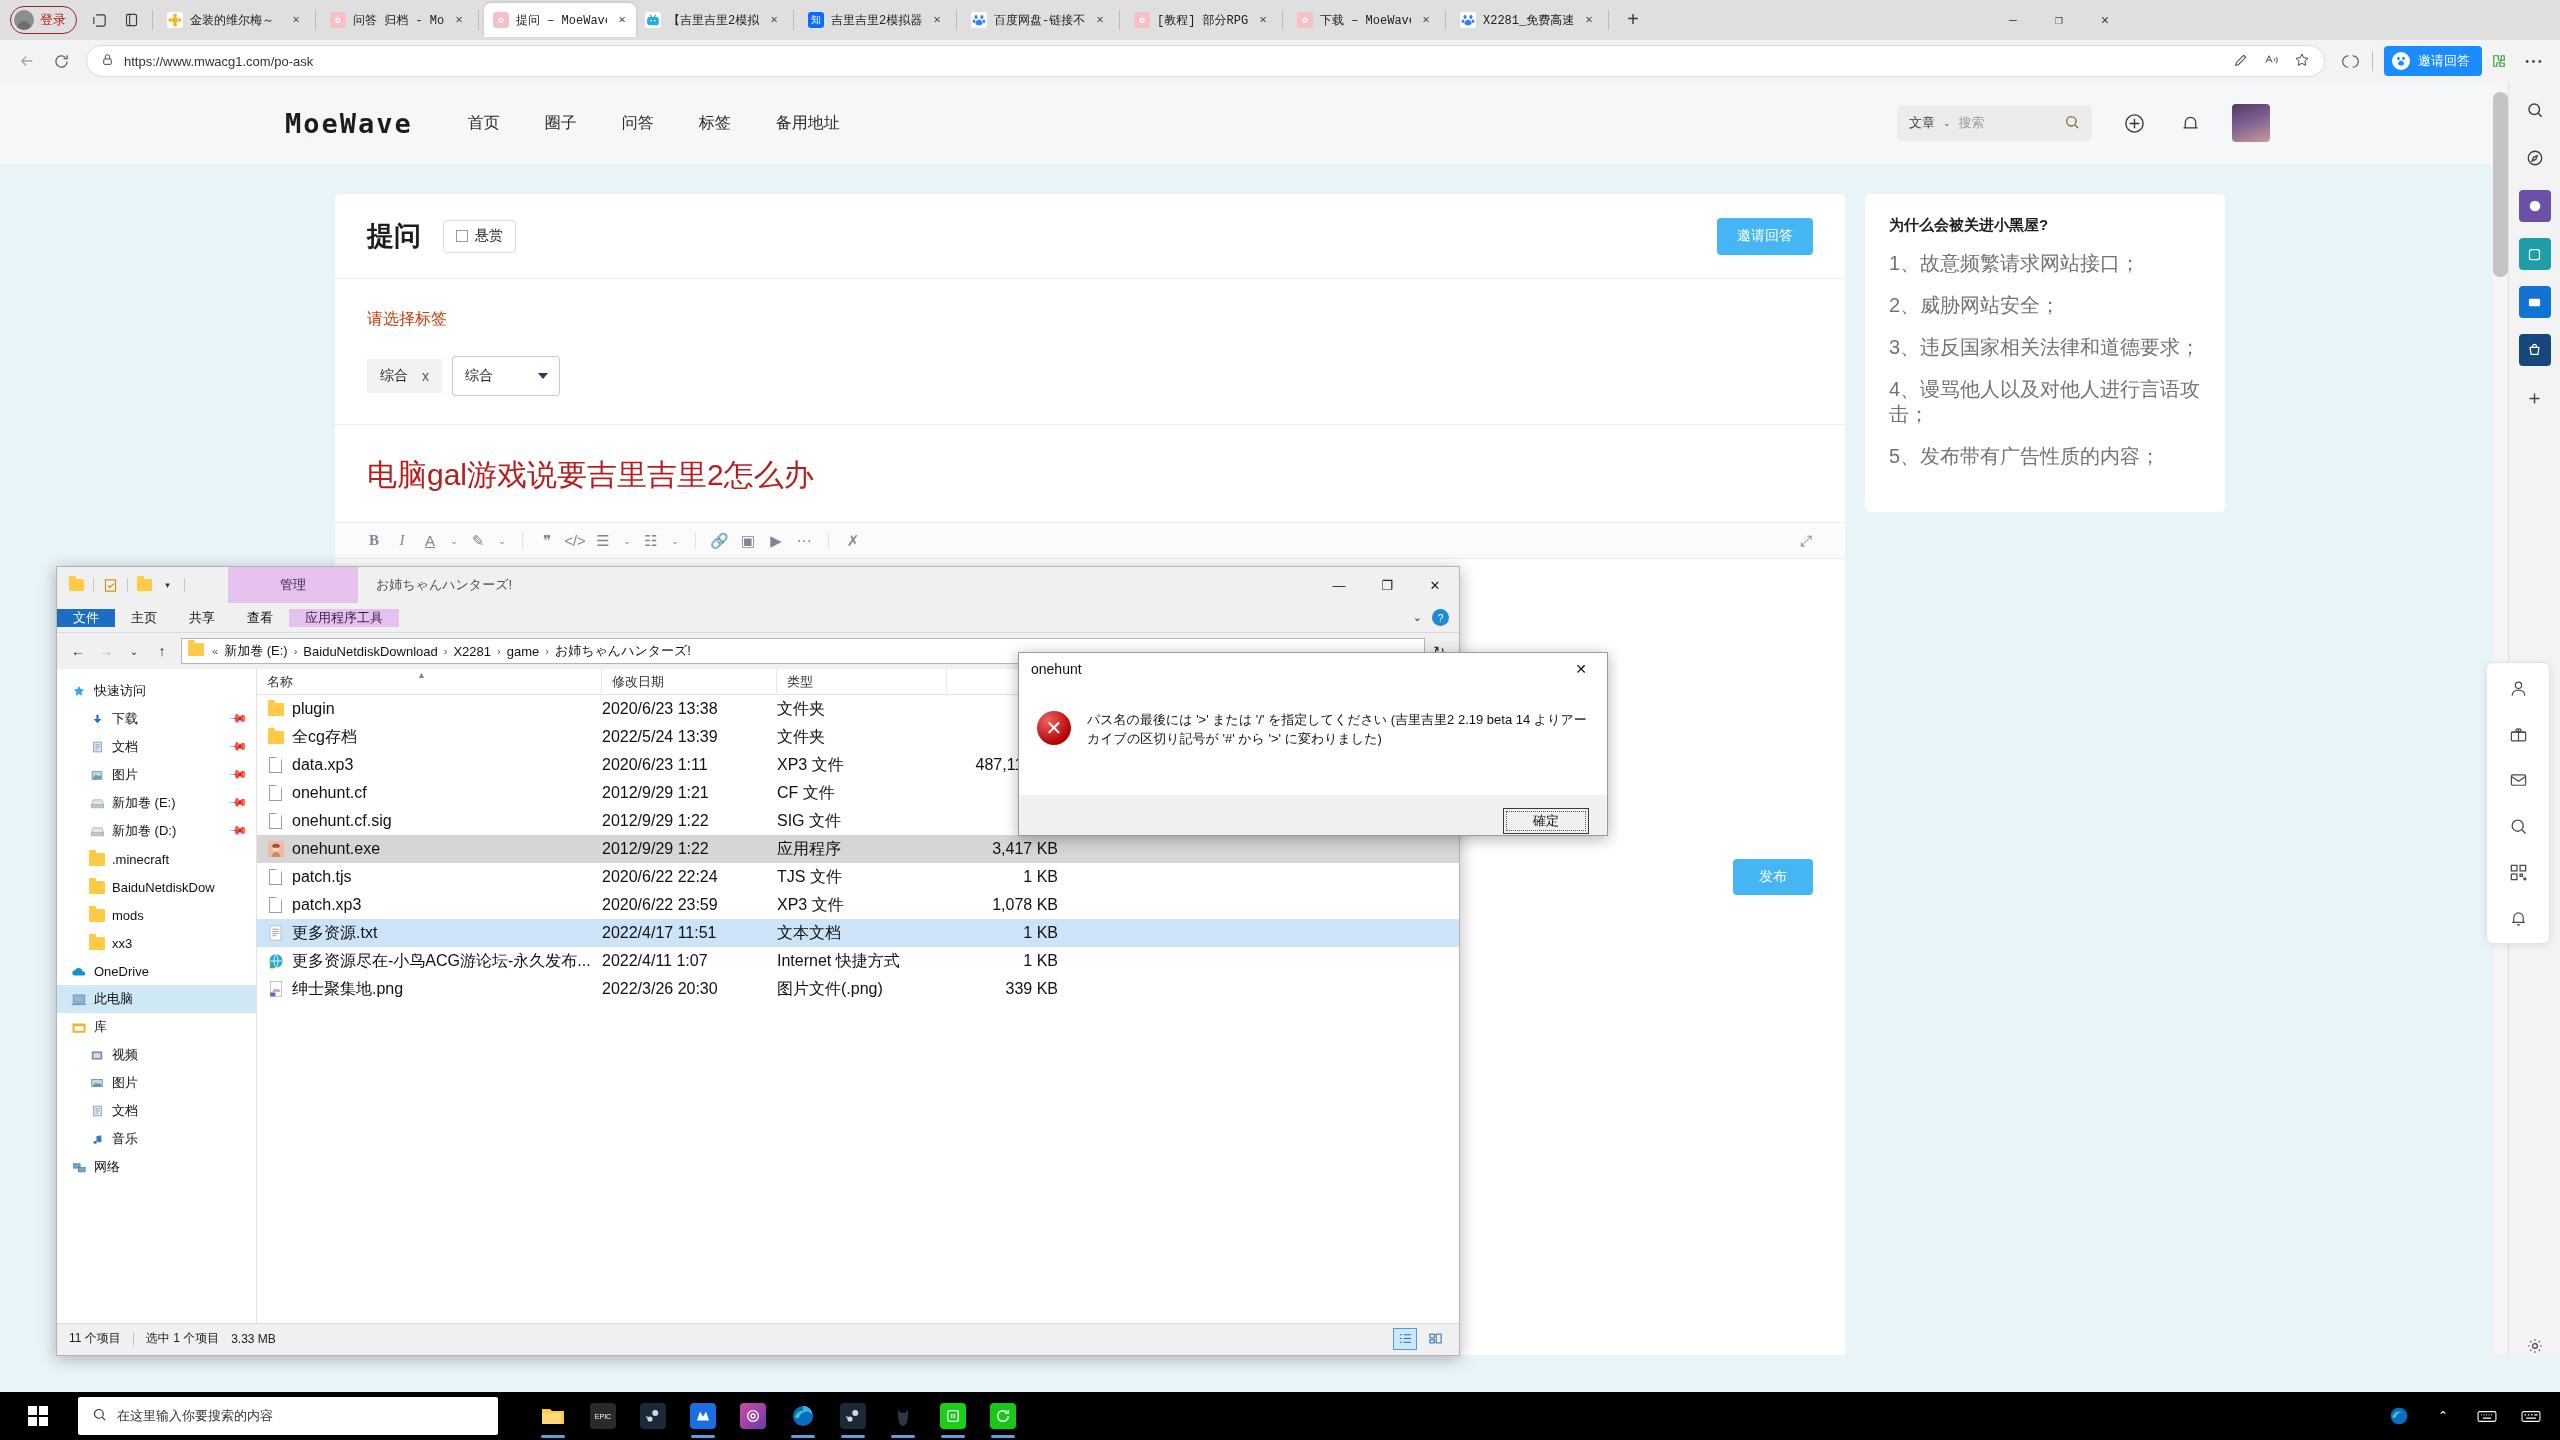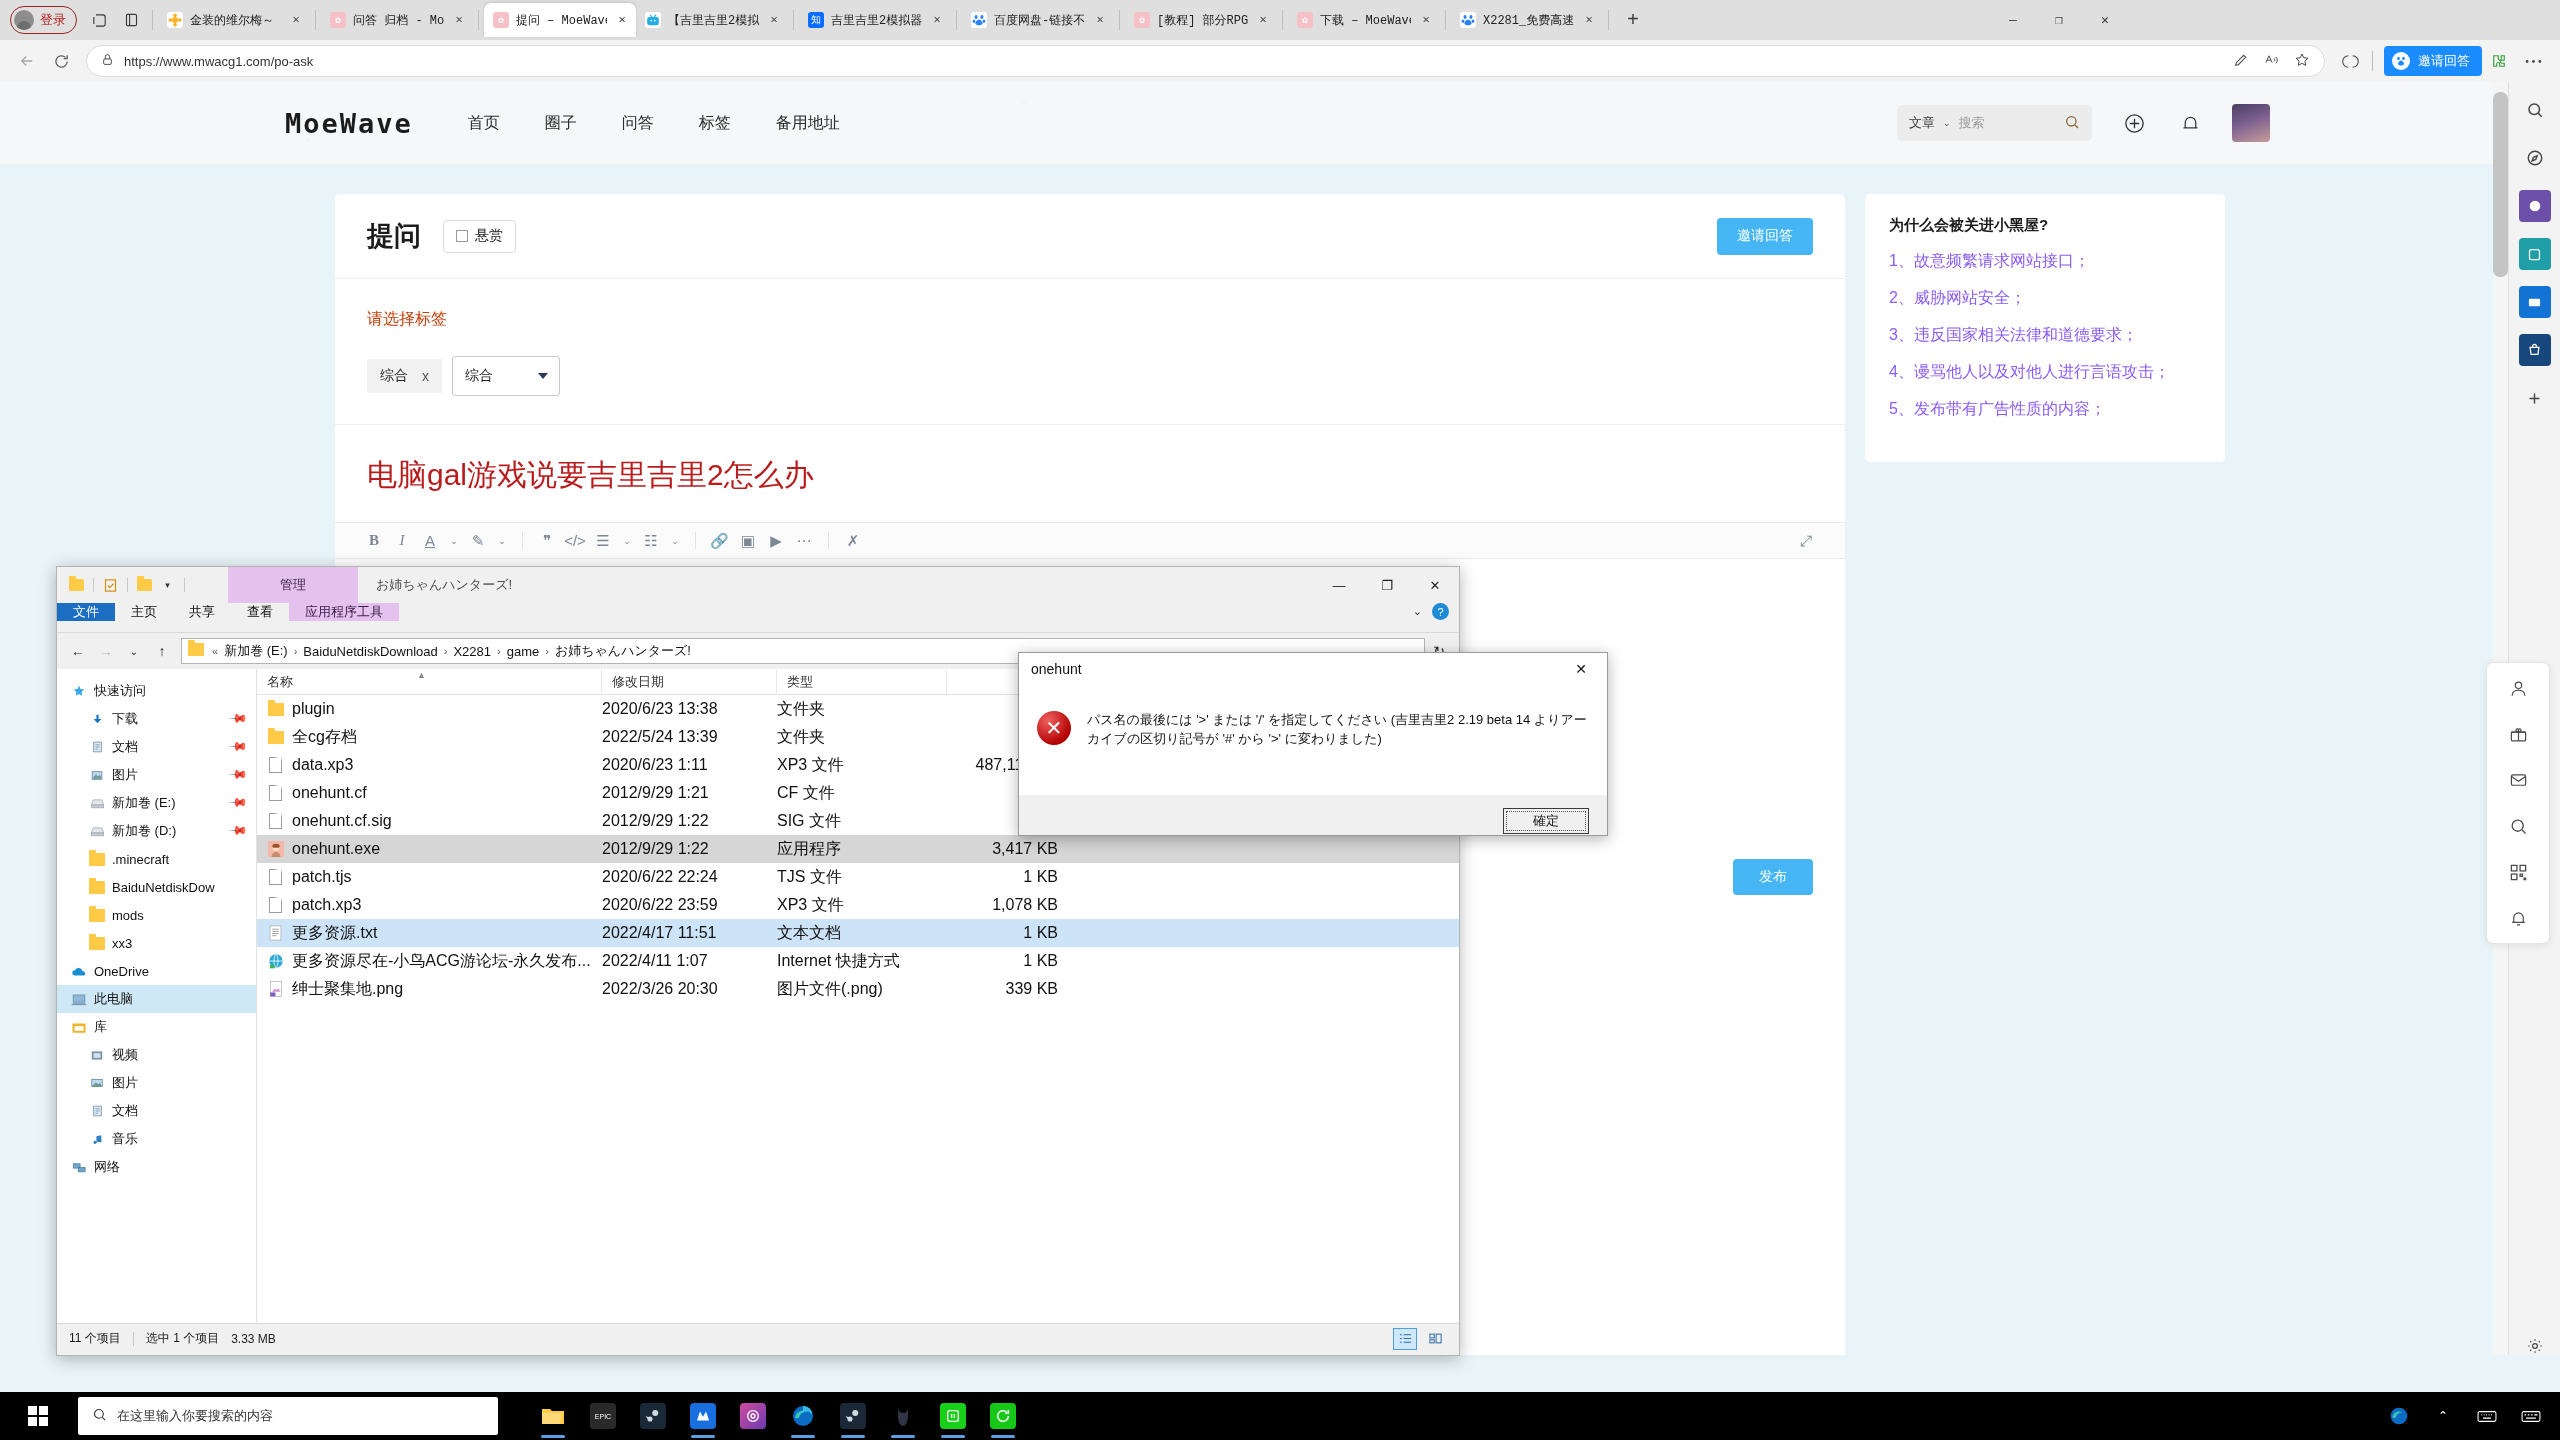--- a/index.html
+++ b/index.html
@@ -100,21 +100,21 @@
   .tb.ital { font-style:italic; font-family:"Liberation Serif",serif; }
   .tb.caret { font-size:9px; min-width:14px; }
   .tb-sep { width:1px; height:17px; background:#dfe3e8; margin:0 7px; }
   .tb.expand { margin-left:auto; }
   #editor-area { height:300px; background:#fff; }
   #publish-row { padding:0 32px 30px 32px; display:flex; }
   #publish-btn { margin-left:auto; background:#45b6f3; color:#fff; border:none; border-radius:4px; height:36px; padding:0 26px; font-size:14px; font-family:inherit; }
   #side-col { width:360px; }
   #rules-card { background:#fff; border-radius:5px; padding:22px 24px 26px 24px; }
   #rules-card h3 { font-size:15px; font-weight:700; color:#1c1c1c; margin-bottom:16px; }
-  #rules-card li { list-style:none; font-size:16px; color:#8b5cf6; line-height:1.25; margin-bottom:17px; }
+  #rules-card li { list-style:none; font-size:20px; color:#737373; line-height:1.25; margin-bottom:17px; }
 
   
   #right-rail { position:absolute; right:0; top:0; width:52px; height:1310px; background:#f3f3f3; border-left:1px solid #e0e0e0; display:flex; flex-direction:column; align-items:center; padding-top:12px; gap:16px; }
   #right-rail .r-ic { width:32px; height:32px; display:flex; align-items:center; justify-content:center; color:#444; }
   #right-rail .r-ic.purple { background:#6b4fa8; border-radius:4px; }
   #right-rail .r-ic.teal { background:#1f9ea8; border-radius:4px; }
   #right-rail .r-ic.blue { background:#1273d4; border-radius:4px; }
   #right-rail .r-ic.darkblue { background:#17477d; border-radius:4px; }
   #right-rail .spacer { flex:1; }
   #float-card { position:absolute; right:10px; top:580px; width:64px; background:#fff; border:1px solid #e3e3e3; border-radius:7px; box-shadow:0 2px 8px rgba(0,0,0,.08); padding:10px 0; display:flex; flex-direction:column; align-items:center; gap:16px; }
@@ -127,21 +127,21 @@
   #exp-title { height:36px; display:flex; align-items:center; padding-left:10px; background:#f0f0f0; }
   .qat { display:flex; align-items:center; gap:4px; }
   .qat .qicon { width:19px; height:19px; display:flex; align-items:center; justify-content:center; }
   .folder-glyph { width:15px; height:12px; background:#ffca45; border-radius:1px 2px 1px 1px; position:relative; }
   .folder-glyph:before { content:''; position:absolute; left:0; top:-3px; width:7px; height:3px; background:#ffca45; border-radius:1px 1px 0 0; }
   .qat .tiny-sep { width:1px; height:14px; background:#c8c8c8; margin:0 3px; }
   #mgmt-tab { margin-left:40px; background:#e5c2ee; height:36px; width:130px; display:flex; align-items:center; justify-content:center; font-size:13px; color:#3b1d4a; }
   #exp-title .doctitle { margin-left:18px; font-size:13px; color:#4c4c4c; }
   #exp-title .wc { margin-left:auto; display:flex; }
   #exp-title .wc div { width:48px; height:36px; display:flex; align-items:center; justify-content:center; font-size:13px; color:#222; }
-  #ribbon-tabs { height:30px; background:#f0f0f0; display:flex; align-items:flex-start; padding-left:0; border-bottom:1px solid #dadada; }
+  #ribbon-tabs { height:30px; background:#f0f0f0; display:flex; align-items:center; padding-left:0; border-bottom:1px solid #dadada; }
   .rb-tab { padding:0 16px; display:flex; align-items:center; font-size:13px; color:#111; }
   .rb-tab.file { background:#1b6ec2; color:#fff; }
   .rb-tab.ctx { background:#e5c2ee; color:#3b1d4a; }
   #ribbon-tabs .rb-right { margin-left:auto; display:flex; align-items:center; gap:10px; padding-right:10px; }
   #ribbon-tabs .rb-right .chev { font-size:11px; color:#333; }
   #ribbon-tabs .rb-right .help { width:17px; height:17px; border-radius:50%; background:#1f8ad6; color:#fff; font-size:11px; display:flex; align-items:center; justify-content:center; }
   #exp-addr { height:36px; background:#f0f0f0; display:flex; align-items:center; padding:0 8px; gap:2px; }
   .nv { width:26px; height:26px; display:flex; align-items:center; justify-content:center; color:#2b2b2b; font-size:14px; }
   .nv.dim { color:#b6b6b6; }
   #crumbbox { flex:1; height:26px; background:#fff; border:1px solid #b4b4b4; display:flex; align-items:center; padding:0 6px; gap:6px; margin-left:4px; }

